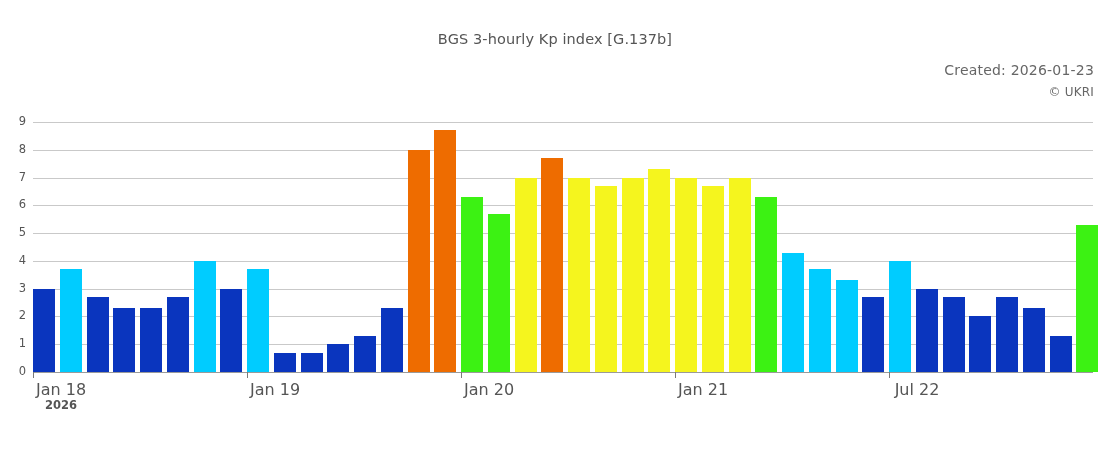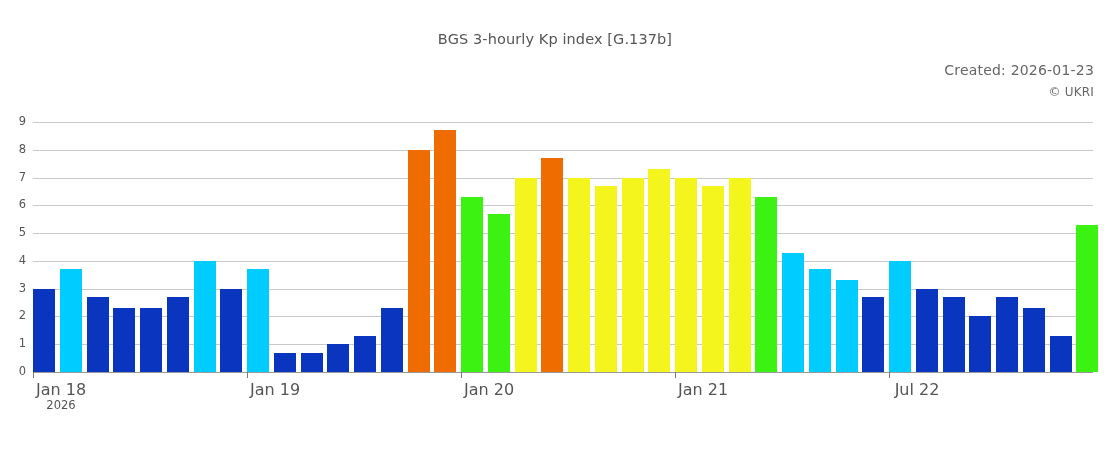--- a/index.html
+++ b/index.html
@@ -44,21 +44,21 @@
   .bar{position:absolute;bottom:0;width:22px;}
 
   
   .xtick-mark{position:absolute;top:372px;width:1px;height:6px;background:#7a7a7a;}
   .xtick-label{
     position:absolute;top:380px;font-size:16px;color:#555;
     transform:translateX(-50%);white-space:nowrap;
   }
   .xtick-year{
     position:absolute;top:398px;font-size:11.5px;color:#555;
-    transform:translateX(-50%);white-space:nowrap;
+    transform:translateX(-50%);white-space:nowrap;font-weight:bold;
   }
   .xaxis-label{
     position:absolute;top:404px;left:0;right:0;text-align:center;
     font-size:12px;color:#555;
   }
 </style>
 </head>
 <body>
 
 <div id="chart-root">

